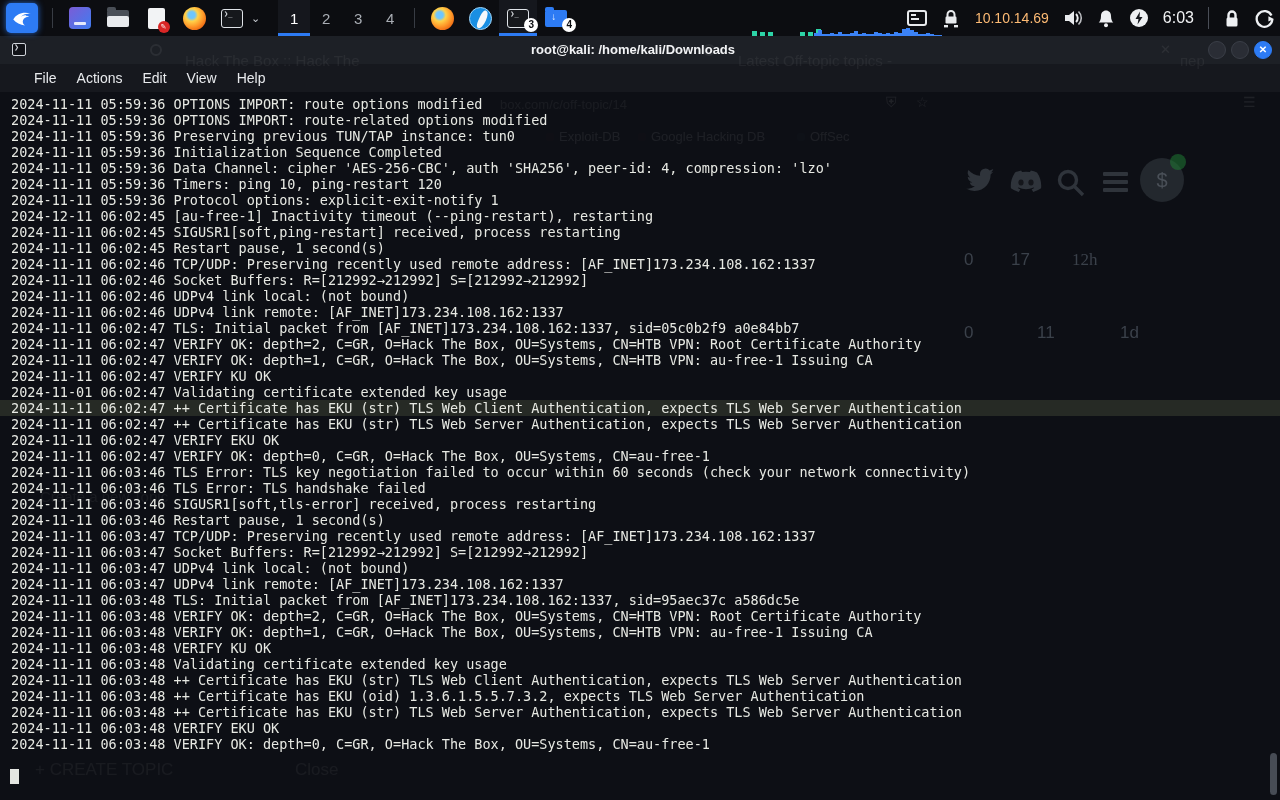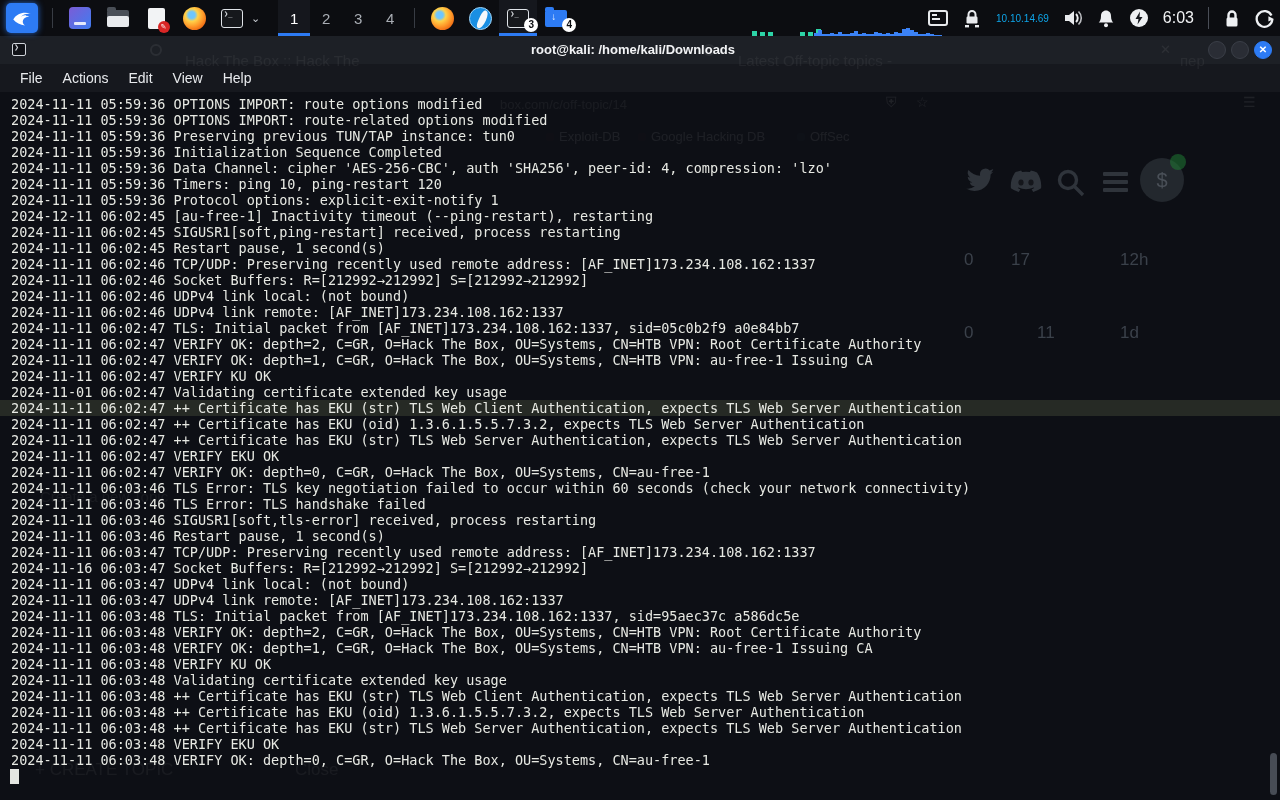--- a/index.html
+++ b/index.html
@@ -36,35 +36,35 @@
   .icon-bluefolder:before { content:""; position:absolute; top:-3px; left:0; width:9px; height:4px; background:#2d7bf4; border-radius:2px 2px 0 0; }
   .icon-bluefolder:after { content:"↓"; position:absolute; left:6px; top:1px; color:#e7f0fe; font-size:10px; }
   .badge { position:absolute; right:-1px; bottom:1px; width:14px; height:14px; border-radius:50%; background:#fff; color:#0b0c10; font-size:10px; font-weight:bold; line-height:14px; text-align:center; }
   
   .monitors { position:absolute; left:752px; bottom:0; height:16px; width:200px; }
   .cpu-block { position:absolute; bottom:0; width:5px; background:#2dd4a7; }
   .netgraph { position:absolute; left:62px; bottom:0; height:10px; display:flex; align-items:flex-end; }
   .netbar { width:4px; background:#3b82f6; }
   .netline { position:absolute; left:62px; bottom:0; width:128px; height:1px; background:#3b82f6; }
   .panel-right { position:absolute; right:6px; top:0; height:36px; display:flex; align-items:center; gap:14px; }
-  .tray-ip { color:#0ea5e9; font-size:10px; }
+  .tray-ip { color:#fdba74; font-size:14px; }
   .tray-clock { color:#f2f3f5; font-size:16px; }
   .tray-ico { display:flex; align-items:center; justify-content:center; cursor:pointer; }
   .vsep2 { width:1px; height:22px; background:#4a4e57; }
 
   
   .window { position:absolute; top:36px; left:0; width:1280px; height:764px; background:#0d0f15; }
   .titlebar { position:relative; height:28px; background:#1d2026; }
   .tb-icon { position:absolute; left:12px; top:7px; width:14px; height:13px; background:#101217; border:1px solid #cfd3d9; border-radius:2px; }
   .tb-icon:before { content:"❯"; position:absolute; left:1px; top:-1px; font-size:6px; color:#cfd3d9; }
   .tb-title { position:absolute; left:0; right:14px; top:0; height:28px; line-height:28px; text-align:center; color:#f2f3f5; font-size:13px; font-weight:bold; }
   .tb-btns { position:absolute; right:8px; top:5px; display:flex; gap:5px; }
   .tb-btn { width:18px; height:18px; border-radius:50%; background:#2a2d35; border:1px solid #3a3e47; cursor:pointer; }
   .tb-btn.close { background:#2d7bf4; border-color:#2d7bf4; color:#fff; font-size:10px; font-weight:bold; line-height:16px; text-align:center; }
-  .menubar { height:28px; background:#16181e; display:flex; align-items:center; padding-left:10px; }
+  .menubar { height:28px; background:#16181e; display:flex; align-items:center; padding-left:24px; }
   .menu-item { color:#e8eaed; font-size:14px; padding:3px 10px; cursor:pointer; border-radius:2px; }
   .term-body { position:relative; height:708px; background:#0d0f15; overflow:hidden; cursor:text; }
   .term-lines { position:absolute; top:4px; left:0; right:0; z-index:3; }
   .term-line { height:16px; white-space:pre; font-family:"DejaVu Sans Mono",monospace; font-size:13.5px; line-height:16px; color:#e7e9e3; padding-left:11px; }
   .term-line.hl { background:rgba(174,184,126,.16); }
   .cursor { position:absolute; left:10px; top:677px; width:9px; height:15px; background:#e4e6e2; z-index:4; }
   .scroll-thumb { position:absolute; right:3px; top:661px; width:7px; height:42px; border-radius:4px; background:#474c55; z-index:6; cursor:grab; }
 
   
   .ghost { position:absolute; pointer-events:none; }
@@ -295,21 +295,21 @@
       <div class="ghost g-burger" style="left:1103px;top:80px;">
           <div></div>
           <div></div>
           <div></div>
         </div>
       <div class="ghost g-avatar" style="left:1140px;top:66px;"><span>$</span></div>
       <div class="ghost g-avbadge" style="left:1170px;top:62px;"></div>
 
       <div class="ghost g-stat" style="left:964px;top:158px;">0</div>
       <div class="ghost g-stat" style="left:1011px;top:158px;">17</div>
-      <div class="ghost g-stat" style="left:1120px;top:158px;">12h</div>
+      <div class="ghost g-stat" style="left:1072px;top:158px;font-family:Liberation Serif, serif;">12h</div>
       <div class="ghost g-stat" style="left:964px;top:231px;">0</div>
       <div class="ghost g-stat" style="left:1037px;top:231px;">11</div>
       <div class="ghost g-stat" style="left:1120px;top:231px;">1d</div>
 
       <div class="ghost g-btntext" style="left:40px;top:396px;font-size:15px;">Create a new Topic</div>
       <div class="ghost g-btntext" style="left:35px;top:668px;">+ CREATE TOPIC</div>
       <div class="ghost g-btntext" style="left:295px;top:668px;">Close</div>
 
       <div class="term-lines" id="term-lines">
           <div class="term-line">2024-11-11 05:59:36 OPTIONS IMPORT: route options modified</div>
@@ -325,30 +325,29 @@
           <div class="term-line">2024-11-11 06:02:46 TCP/UDP: Preserving recently used remote address: [AF_INET]173.234.108.162:1337</div>
           <div class="term-line">2024-11-11 06:02:46 Socket Buffers: R=[212992→212992] S=[212992→212992]</div>
           <div class="term-line">2024-11-11 06:02:46 UDPv4 link local: (not bound)</div>
           <div class="term-line">2024-11-11 06:02:46 UDPv4 link remote: [AF_INET]173.234.108.162:1337</div>
           <div class="term-line">2024-11-11 06:02:47 TLS: Initial packet from [AF_INET]173.234.108.162:1337, sid=05c0b2f9 a0e84bb7</div>
           <div class="term-line">2024-11-11 06:02:47 VERIFY OK: depth=2, C=GR, O=Hack The Box, OU=Systems, CN=HTB VPN: Root Certificate Authority</div>
           <div class="term-line">2024-11-11 06:02:47 VERIFY OK: depth=1, C=GR, O=Hack The Box, OU=Systems, CN=HTB VPN: au-free-1 Issuing CA</div>
           <div class="term-line">2024-11-11 06:02:47 VERIFY KU OK</div>
           <div class="term-line">2024-11-01 06:02:47 Validating certificate extended key usage</div>
           <div class="term-line hl">2024-11-11 06:02:47 ++ Certificate has EKU (str) TLS Web Client Authentication, expects TLS Web Server Authentication</div>
-          <div class="term-line">2024-11-11 06:02:47 ++ Certificate has EKU (oid) 1.3.6.1.5.5.7.3.2, expects TLS Web Server Authentication</div>
           <div class="term-line">2024-11-11 06:02:47 ++ Certificate has EKU (str) TLS Web Server Authentication, expects TLS Web Server Authentication</div>
           <div class="term-line">2024-11-11 06:02:47 VERIFY EKU OK</div>
           <div class="term-line">2024-11-11 06:02:47 VERIFY OK: depth=0, C=GR, O=Hack The Box, OU=Systems, CN=au-free-1</div>
           <div class="term-line">2024-11-11 06:03:46 TLS Error: TLS key negotiation failed to occur within 60 seconds (check your network connectivity)</div>
           <div class="term-line">2024-11-11 06:03:46 TLS Error: TLS handshake failed</div>
           <div class="term-line">2024-11-11 06:03:46 SIGUSR1[soft,tls-error] received, process restarting</div>
           <div class="term-line">2024-11-11 06:03:46 Restart pause, 1 second(s)</div>
           <div class="term-line">2024-11-11 06:03:47 TCP/UDP: Preserving recently used remote address: [AF_INET]173.234.108.162:1337</div>
-          <div class="term-line">2024-11-16 06:03:47 Socket Buffers: R=[212992→212992] S=[212992→212992]</div>
+          <div class="term-line">2024-11-11 06:03:47 Socket Buffers: R=[212992→212992] S=[212992→212992]</div>
           <div class="term-line">2024-11-11 06:03:47 UDPv4 link local: (not bound)</div>
           <div class="term-line">2024-11-11 06:03:47 UDPv4 link remote: [AF_INET]173.234.108.162:1337</div>
           <div class="term-line">2024-11-11 06:03:48 TLS: Initial packet from [AF_INET]173.234.108.162:1337, sid=95aec37c a586dc5e</div>
           <div class="term-line">2024-11-11 06:03:48 VERIFY OK: depth=2, C=GR, O=Hack The Box, OU=Systems, CN=HTB VPN: Root Certificate Authority</div>
           <div class="term-line">2024-11-11 06:03:48 VERIFY OK: depth=1, C=GR, O=Hack The Box, OU=Systems, CN=HTB VPN: au-free-1 Issuing CA</div>
           <div class="term-line">2024-11-11 06:03:48 VERIFY KU OK</div>
           <div class="term-line">2024-11-11 06:03:48 Validating certificate extended key usage</div>
           <div class="term-line">2024-11-11 06:03:48 ++ Certificate has EKU (str) TLS Web Client Authentication, expects TLS Web Server Authentication</div>
           <div class="term-line">2024-11-11 06:03:48 ++ Certificate has EKU (oid) 1.3.6.1.5.5.7.3.2, expects TLS Web Server Authentication</div>
           <div class="term-line">2024-11-11 06:03:48 ++ Certificate has EKU (str) TLS Web Server Authentication, expects TLS Web Server Authentication</div>

